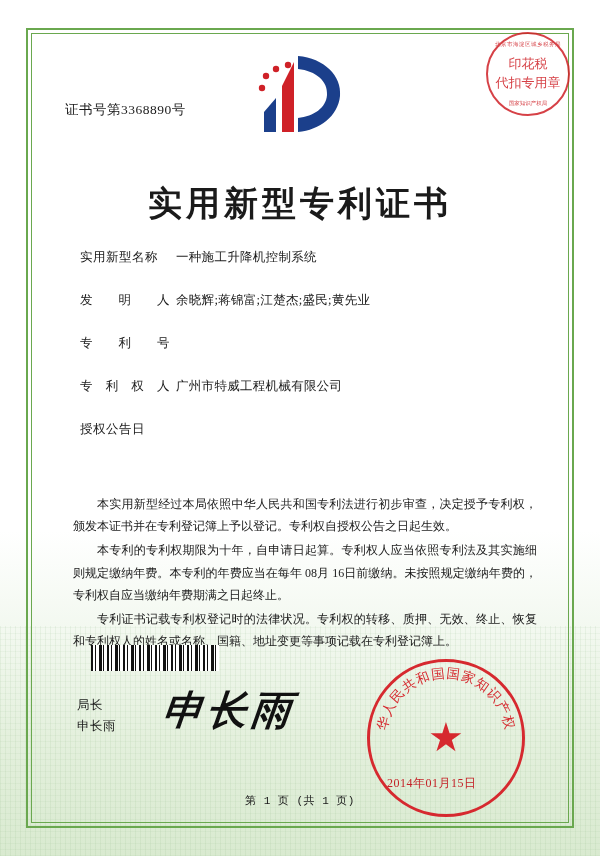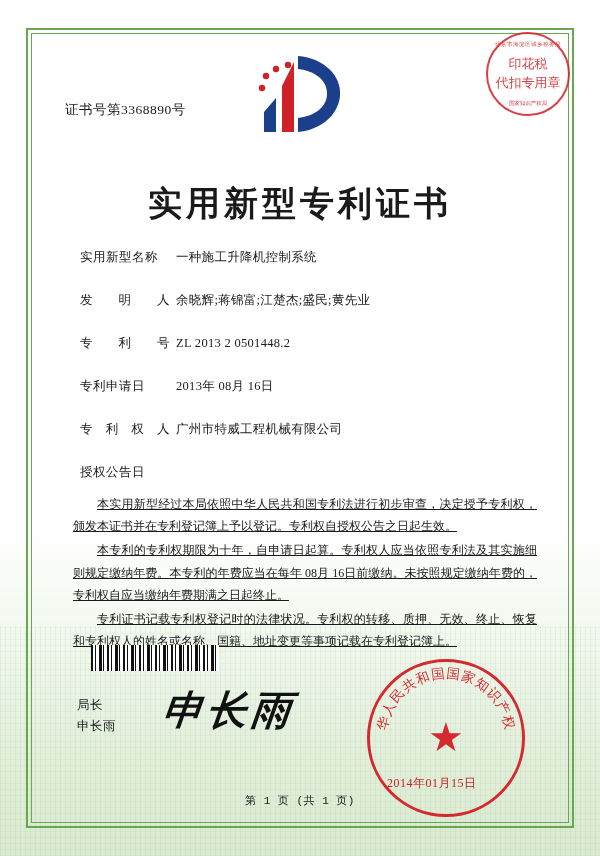--- a/index.html
+++ b/index.html
@@ -147,21 +147,20 @@
   }
 
   
   .paras {
     position: absolute;
     left: 42px; top: 460px;
     width: 464px;
     font-size: 12px;
     line-height: 1.85;
     text-align: justify;
-    text-decoration: underline;
   }
   .paras p {
     margin: 0 0 2px 0;
     text-indent: 24px;
   }
 
   
   .barcode {
     position: absolute;
     left: 60px; top: 612px;
@@ -292,27 +291,22 @@
           </div>
         <div class="field-value">余晓辉;蒋锦富;江楚杰;盛民;黄先业</div>
       </div>
 
       <div class="field-row">
         <div class="field-label sp">
             <span>专</span>
             <span>利</span>
             <span>号</span>
           </div>
-        <div class="field-value">ZL 2013 2 0501448.2</div>
-      </div>
-
-      <div class="field-row">
-        <div class="field-label">专利申请日</div>
-        <div class="field-value">2013年 08月 16日</div>
-      </div>
+      </div>
+
 
       <div class="field-row">
         <div class="field-label sp">
             <span>专</span>
             <span>利</span>
             <span>权</span>
             <span>人</span>
           </div>
         <div class="field-value">广州市特威工程机械有限公司</div>
       </div>

